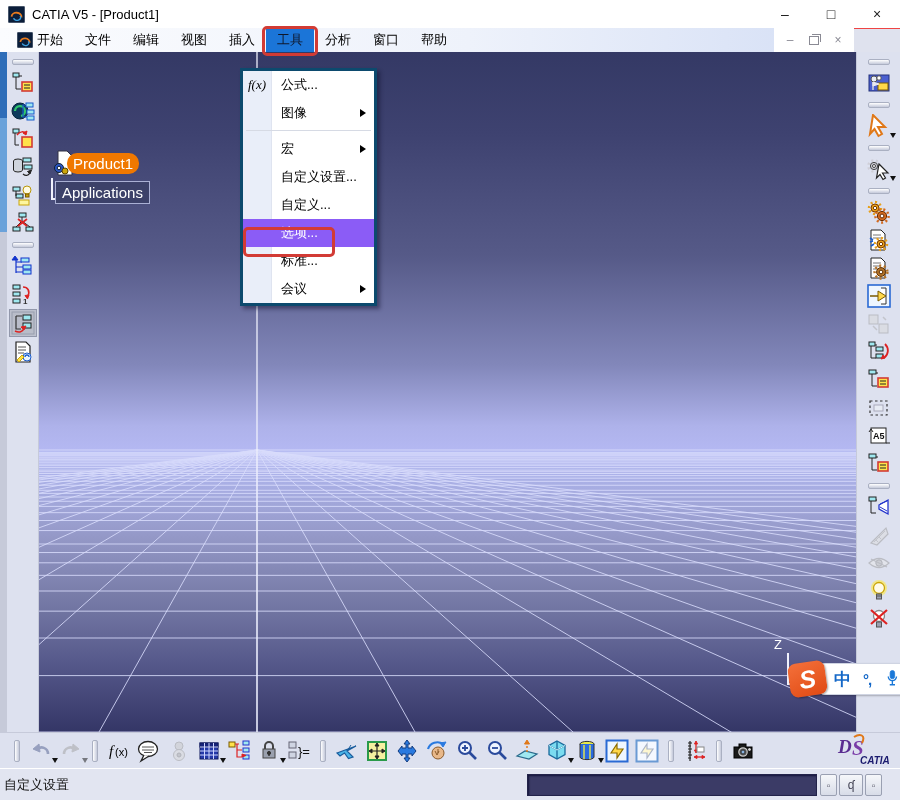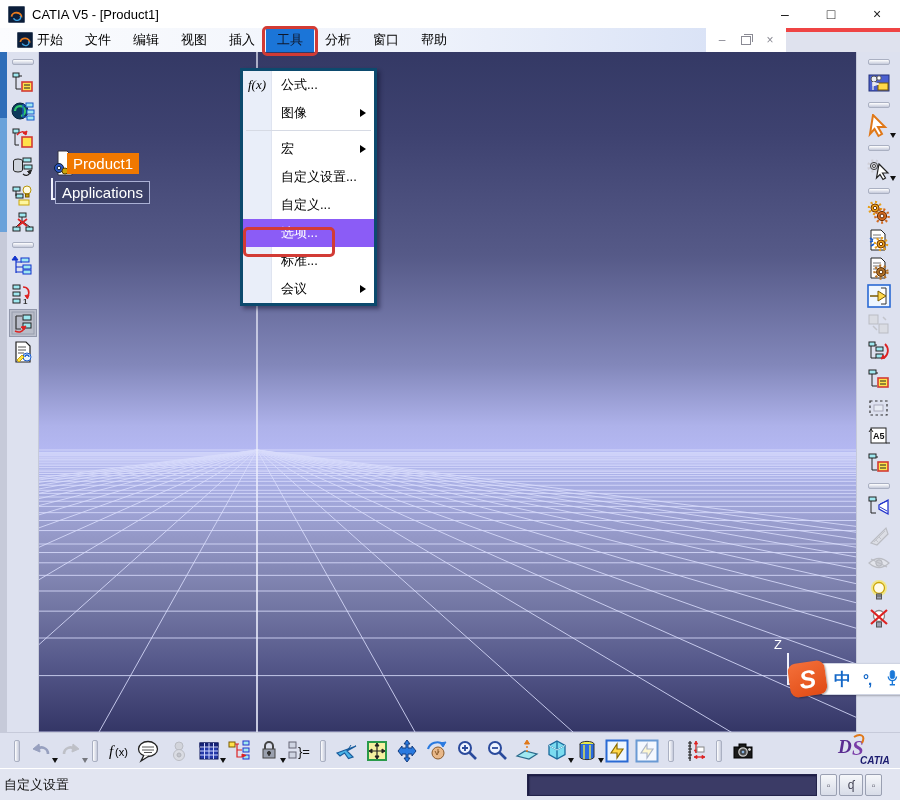--- a/index.html
+++ b/index.html
@@ -1,28 +1,28 @@
 <!DOCTYPE html>
 <html><head>
 <meta charset="utf-8">
 <style>
   html,body{margin:0;padding:0;background:#222;}
   #app{position:relative;width:900px;height:800px;background:#dfe2ee;
        font-family:"Liberation Sans","DejaVu Sans",sans-serif;overflow:hidden;
        -webkit-user-select:none;user-select:none;}
   
   .titlebar{position:absolute;left:0;top:0;width:900px;height:28px;background:#ffffff;
-            border-bottom:4px solid #ef4444;display:flex;align-items:center;}
+            border-bottom:1px solid #ef4444;display:flex;align-items:center;}
   .app-icon{width:17px;height:17px;margin-left:8px;flex:0 0 auto;}
   .title-text{margin-left:7px;font-size:13px;color:#000;}
   .win-controls{margin-left:auto;display:flex;height:100%;}
   .win-btn{width:46px;height:100%;display:flex;align-items:center;justify-content:center;
            font-size:14px;color:#222;cursor:default;}
   
-  .menubar{position:absolute;left:0;top:28px;width:786px;height:24px;
+  .menubar{position:absolute;left:0;top:28px;width:854px;height:24px;
            background:linear-gradient(90deg,#fbfcfe 0%,#eef2fb 55%,#d9e2f6 92%,#ffffff 93%);
            border-bottom:1px solid #c9cedb;display:flex;align-items:stretch;font-size:13px;}
   .menu-item{display:flex;align-items:center;padding:0 11px;position:relative;color:#000;}
   .menu-item.sel{background:#1b75d8;color:#0f172a;}
   .menu-logo{width:16px;height:16px;margin:0 4px 0 6px;}
   .mdi-controls{margin-left:auto;display:flex;align-items:center;background:#fff;padding:0 4px;}
   .mdi-btn{width:20px;height:16px;margin:0 2px;display:flex;align-items:center;justify-content:center;
            color:#8a8a94;font-size:12px;line-height:1;}
   .mdi-restore{width:8px;height:7px;border:1px solid #8a8a94;position:relative;}
   .mdi-restore:before{content:"";position:absolute;left:2px;top:-3px;width:8px;height:7px;
@@ -54,21 +54,21 @@
   .bb-spacer{flex:1;}
   
   .viewport{position:absolute;left:38px;top:52px;width:818px;height:680px;
      background:linear-gradient(180deg,#343965 0%,#3e4270 12%,#565a88 30%,#8287ba 46%,
                 #aeb2ea 55%,#b4b8f2 58.5%,#aab0e6 63%,#9599c8 71%,#787ca8 80%,#55588a 90%,#343666 100%);}
   .viewport svg.grid{position:absolute;left:0;top:0;}
   .axis-z{position:absolute;color:#fff;font-size:13px;}
   .axis-line{position:absolute;background:#f0f1fc;}
   
   .tree-node{position:absolute;font-size:15px;color:#fff;padding:2px 6px;white-space:nowrap;}
-  .node-root{background:#f07800;}
+  .node-root{background:#f07800;border-radius:10px;}
   .node-child{background:#3c4169;border:1px solid #aab0d4;}
   .tree-line{position:absolute;background:#f0f1fc;}
   
   .dropdown{position:absolute;left:240px;top:68px;width:131px;background:#fff;
             border:3px solid #0c4a6e;box-shadow:3px 3px 4px rgba(10,10,40,.45);z-index:40;}
   .dropdown .gutter{position:absolute;left:0;top:0;bottom:0;width:28px;background:#e9eef9;
             border-right:1px solid #dfe4f0;}
   .dmi{position:relative;height:28px;display:flex;align-items:center;font-size:13px;color:#000;}
   .dmi .lbl{margin-left:38px;position:relative;z-index:2;}
   .dmi.sel{background:#8b5cf6;color:#fff;}

